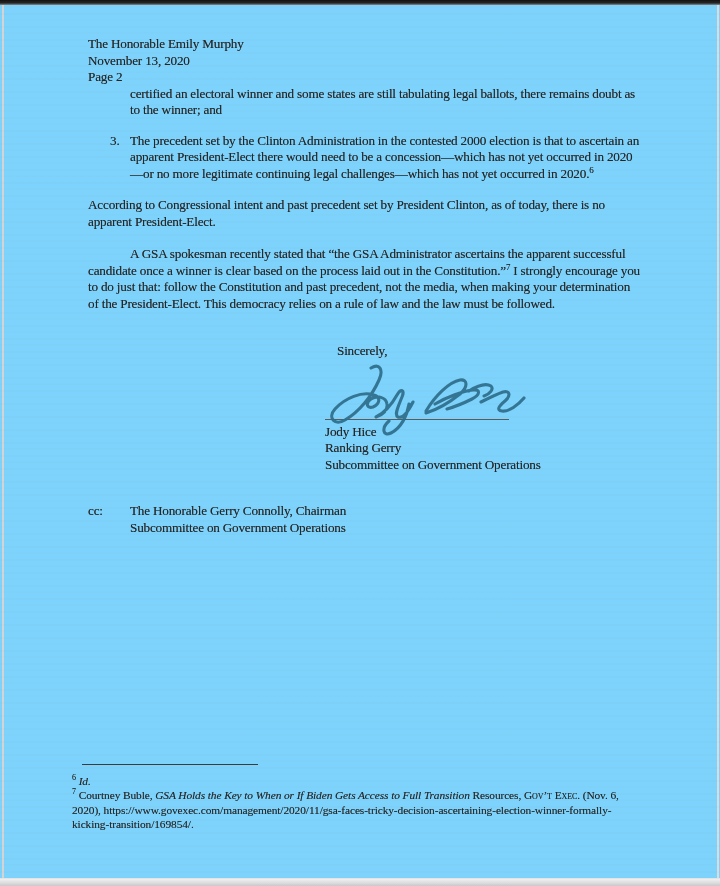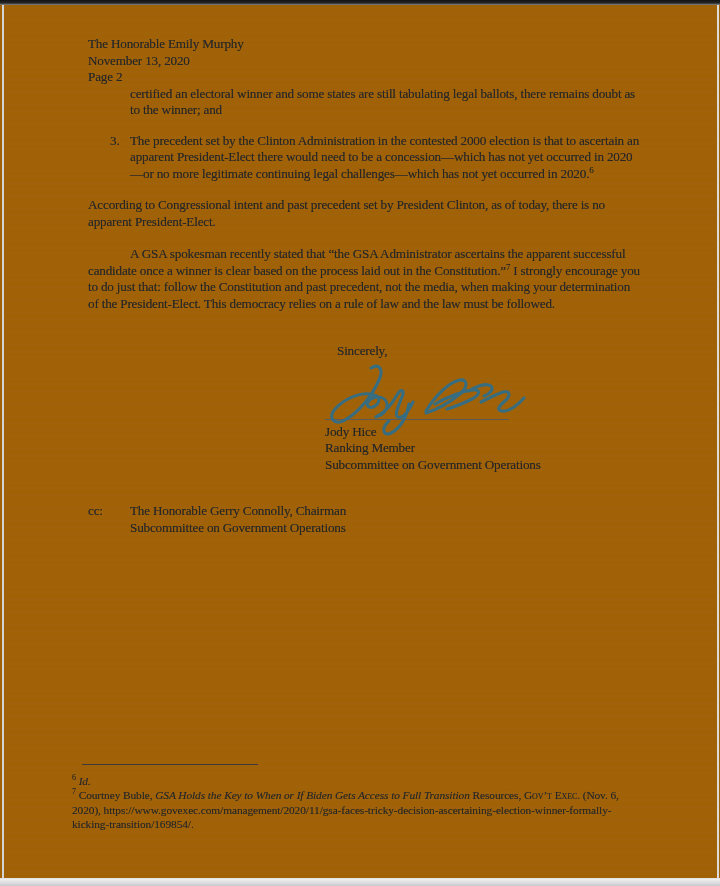--- a/index.html
+++ b/index.html
@@ -1,18 +1,18 @@
 <!DOCTYPE html>
 <html><head>
 <meta charset="utf-8">
 <style>
   html,body{margin:0;padding:0;}
   body{width:720px;height:886px;background:#e9e9e9;}
   .photo{
-    position:relative;width:720px;height:886px;background:#a16207;overflow:hidden;
+    position:relative;width:720px;height:886px;background:#7dd3fc;overflow:hidden;
     font-family:"Liberation Serif","DejaVu Serif",serif;color:#262626;
   }
   .edge-top{position:absolute;top:0;left:0;right:0;height:5px;
     background:linear-gradient(180deg,#0e0e0e 0%,#262626 60%,#8a8a8a 100%);}
   .edge-left{position:absolute;top:5px;left:2px;bottom:7px;width:2px;background:#d4d4d4;}
   .edge-right{position:absolute;top:5px;right:1px;bottom:7px;width:2px;background:#dcdcdc;}
   .edge-bottom{position:absolute;left:0;right:0;bottom:0;height:7px;
     background:linear-gradient(180deg,#f0f0f0,#cdcdd0);border-top:1px solid #e6e6e6;}
   .noise{position:absolute;inset:0;pointer-events:none;
     background:repeating-linear-gradient(180deg,
@@ -82,21 +82,21 @@
     <div class="sig-area">
       <div class="sig-line"></div>
       <svg class="sig-svg" width="206" height="80" viewBox="0 0 206 80" fill="none" stroke="#2f6e8c" stroke-width="3.1" stroke-linecap="round" stroke-linejoin="round" opacity="0.92">
         <path d="M48 8 C56 3 61 9 56 20 C49 36 36 52 22 60 C12 66 4 58 12 49 C22 38 39 31 51 35 C58 37 57 44 50 47 C44 49 42 43 48 39 C54 35 63 37 64 44 C65 50 60 55 53 57 C61 53 69 44 74 35 C78 28 82 30 79 37 C75 47 71 55 75 57 C80 59 86 50 90 42 M86 44 C84 56 78 68 68 73 C60 77 58 68 66 61"></path>
         <path d="M103 51 C112 36 126 22 137 20 C145 19 145 27 137 34 C127 42 113 50 103 53 M112 44 C124 37 140 31 150 30 C158 29 157 35 149 39 C141 43 131 47 124 49 M146 31 C154 26 163 23 168 26 C171 29 167 34 161 36 M158 42 C166 38 174 34 180 32 C187 30 188 36 182 41 C176 46 173 50 179 51 C186 52 195 45 201 38"></path>
       </svg>
     </div>
 
     <div class="signer">
       <div>Jody Hice</div>
-      <div>Ranking Member</div>
+      <div>Ranking Gerry</div>
       <div>Subcommittee on Government Operations</div>
     </div>
 
     <div class="cc-row">
       <span class="cc-label">cc:</span>
       <div class="cc-text">
         <div>The Honorable Gerry Connolly, Chairman</div>
         <div>Subcommittee on Government Operations</div>
       </div>
     </div>

